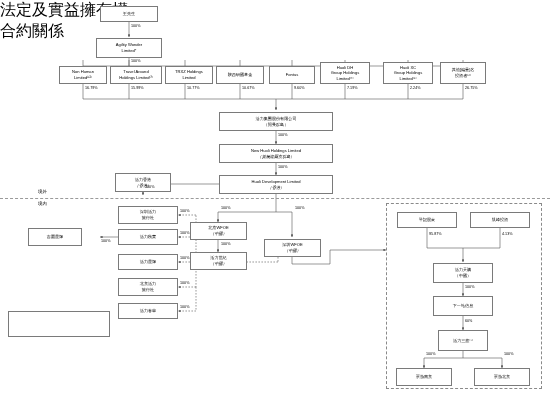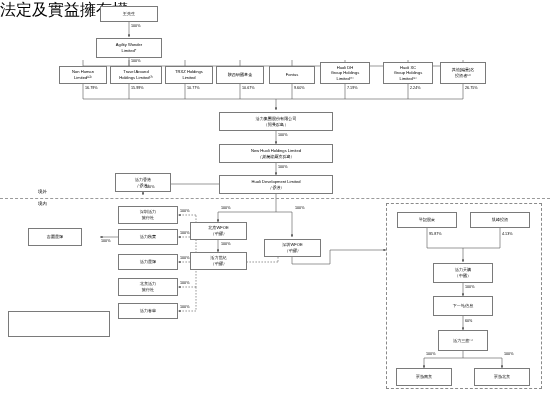--- a/index.html
+++ b/index.html
@@ -312,14 +312,17 @@
 
   <div class="pct" style="left:504px;top:353px;">100%</div>
   <div class="box" style="left:474px;top:368px;width:56px;height:18px;">
     <div>票游北京</div>
   </div>
 
   <div class="legend" style="left:8px;top:311px;width:102px;height:26px;"></div>
   <div class="legend-row-text">
     <div class="row" style="left:48px;top:317px;">法定及實益擁有權</div>
   </div>
+  <div class="legend-row-text">
+    <div class="row" style="left:48px;top:326px;">合約關係</div>
+  </div>
 
 </div>
 
 </body></html>

